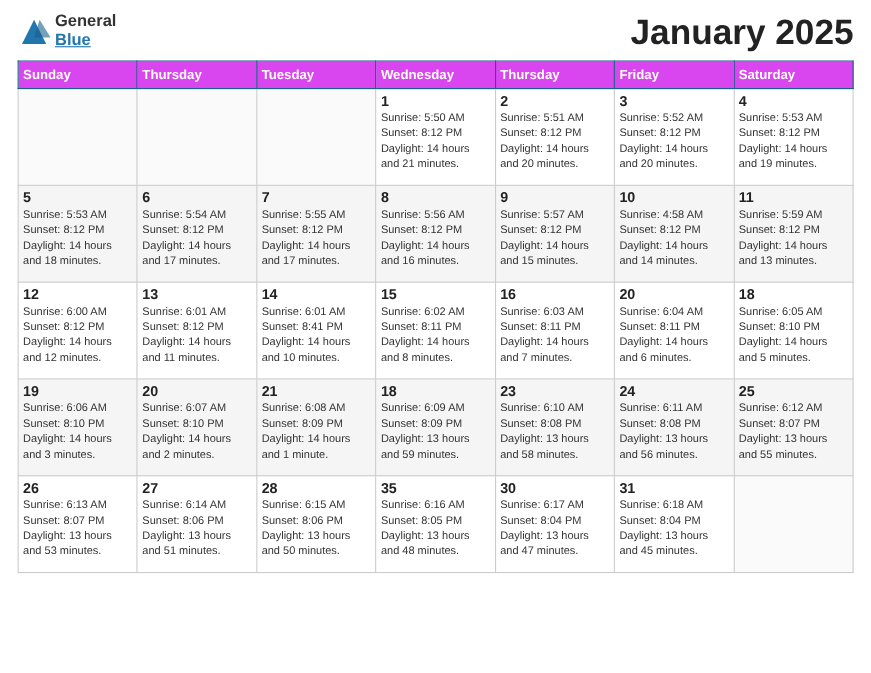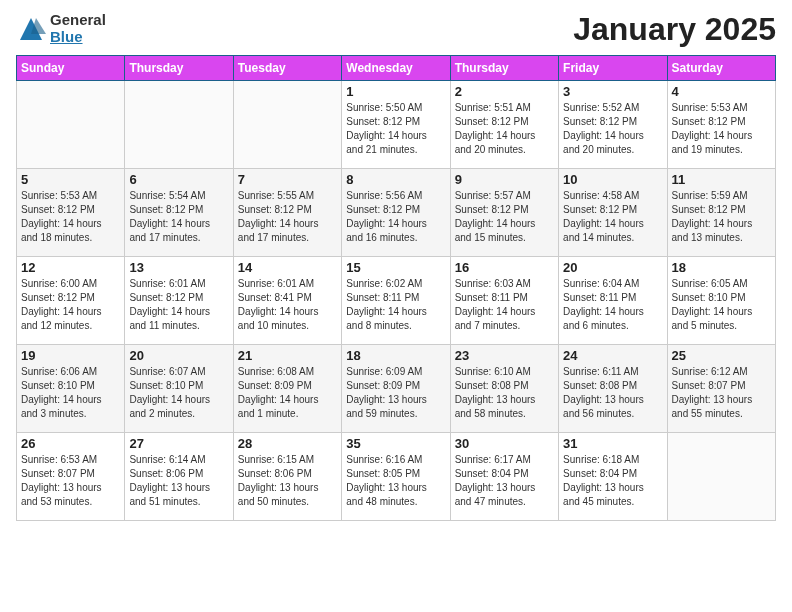--- a/index.html
+++ b/index.html
@@ -294,21 +294,21 @@
           <td class="row-shade">
             <span class="day-number">25</span>
             <div class="day-info">Sunrise: 6:12 AM
 Sunset: 8:07 PM
 Daylight: 13 hours and 55 minutes.</div>
           </td>
         </tr>
         <tr>
           <td>
             <span class="day-number">26</span>
-            <div class="day-info">Sunrise: 6:53 AM
+            <div class="day-info">Sunrise: 6:13 AM
 Sunset: 8:07 PM
 Daylight: 13 hours and 53 minutes.</div>
           </td>
           <td>
             <span class="day-number">27</span>
             <div class="day-info">Sunrise: 6:14 AM
 Sunset: 8:06 PM
 Daylight: 13 hours and 51 minutes.</div>
           </td>
           <td>

